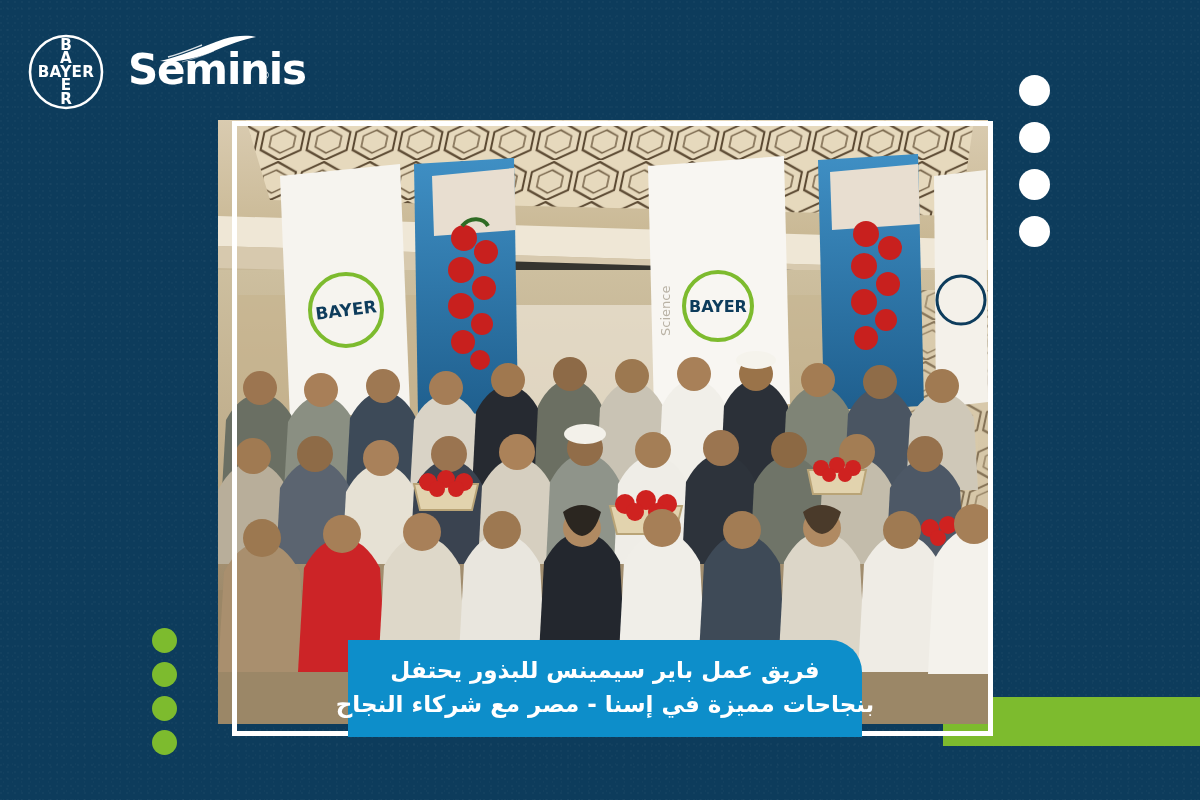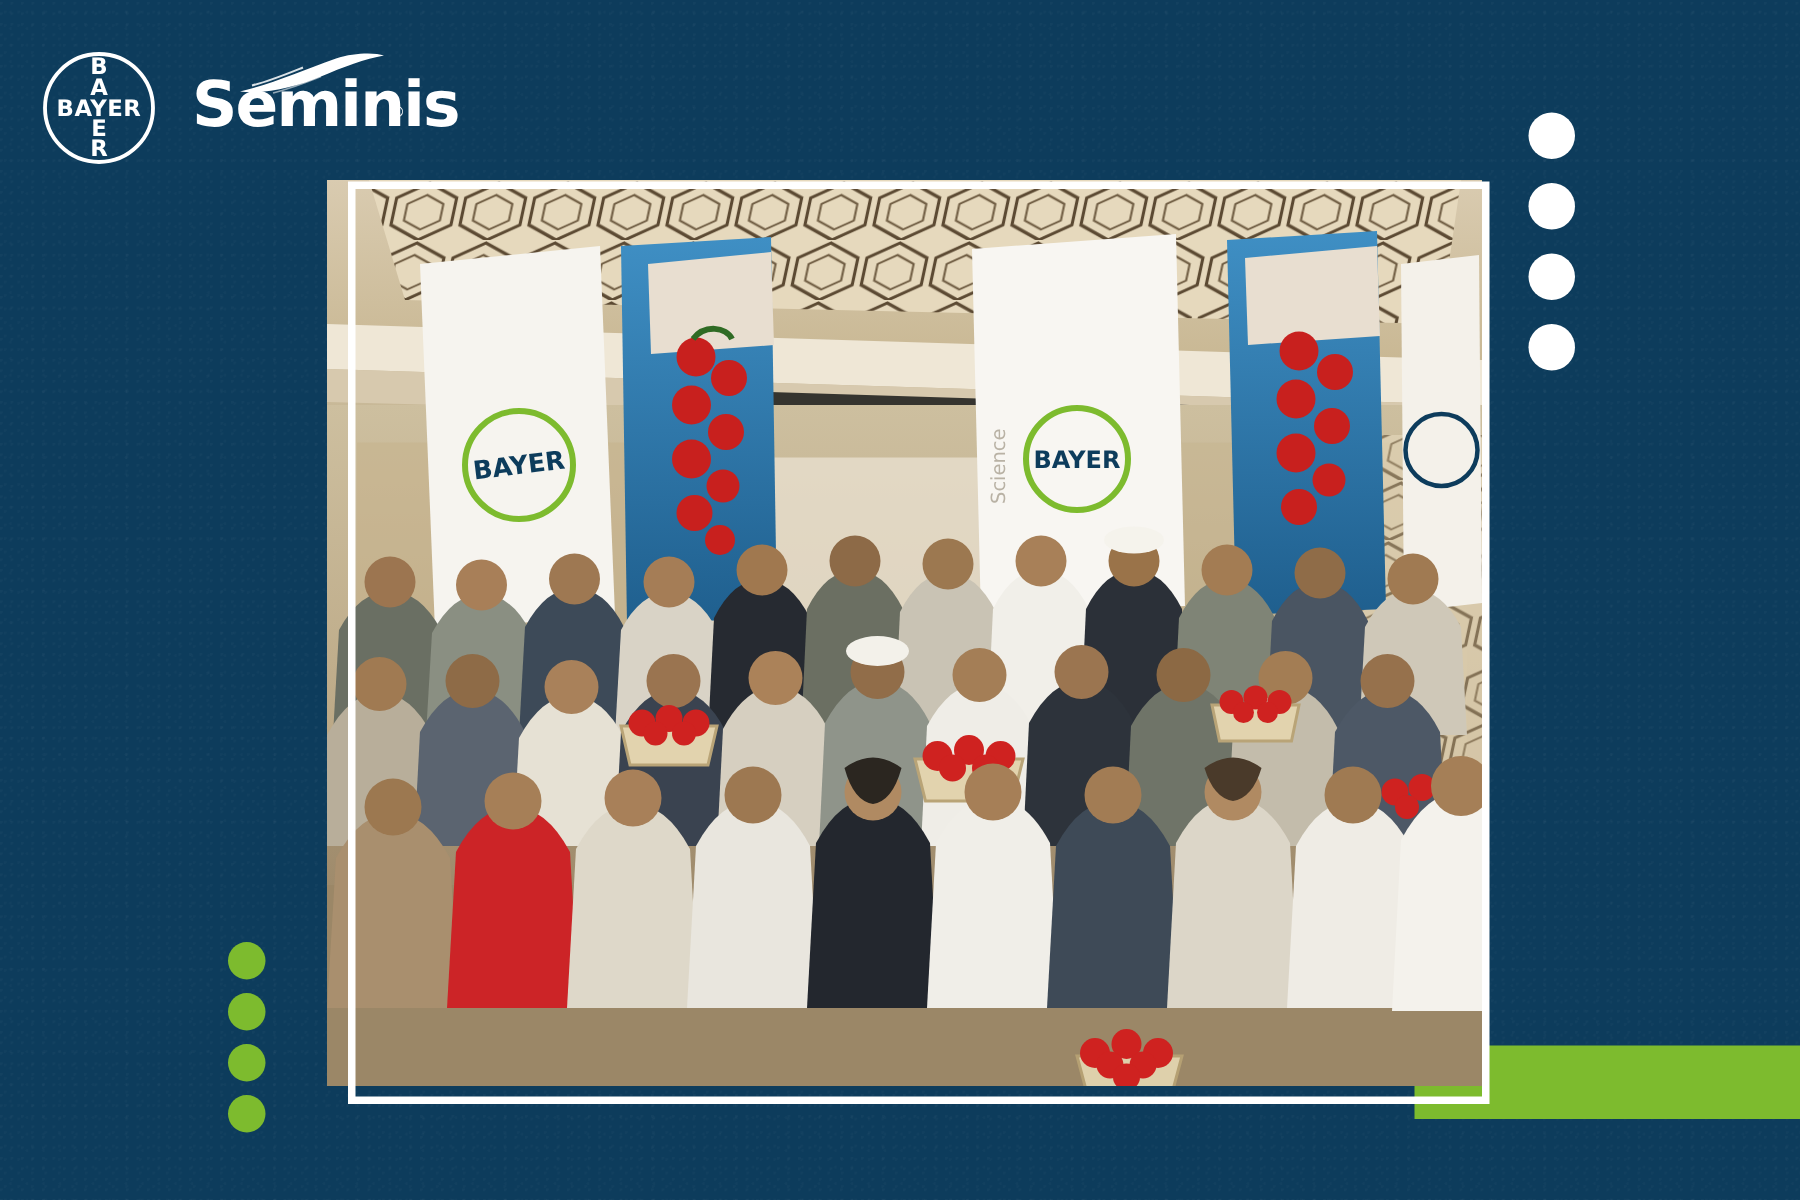--- a/index.html
+++ b/index.html
@@ -426,20 +426,24 @@
             <circle cx="33" cy="28" r="9"></circle>
         </g>
       </g>
 
       <rect x="0" y="0" width="770" height="604" fill="none"></rect>
     </svg>
   </div>
 
   <div id="photo-frame"></div>
 
+  <div id="caption">
+    <div class="cap-line">فريق عمل باير سيمينس للبذور يحتفل</div>
+    <div class="cap-line">بنجاحات مميزة في إسنا - مصر مع شركاء النجاح</div>
+  </div>
 
   <div class="dot-col" id="dots-left">
     <span class="dot"></span>
     <span class="dot"></span>
     <span class="dot"></span>
     <span class="dot"></span>
   </div>
 
 </div>
 

